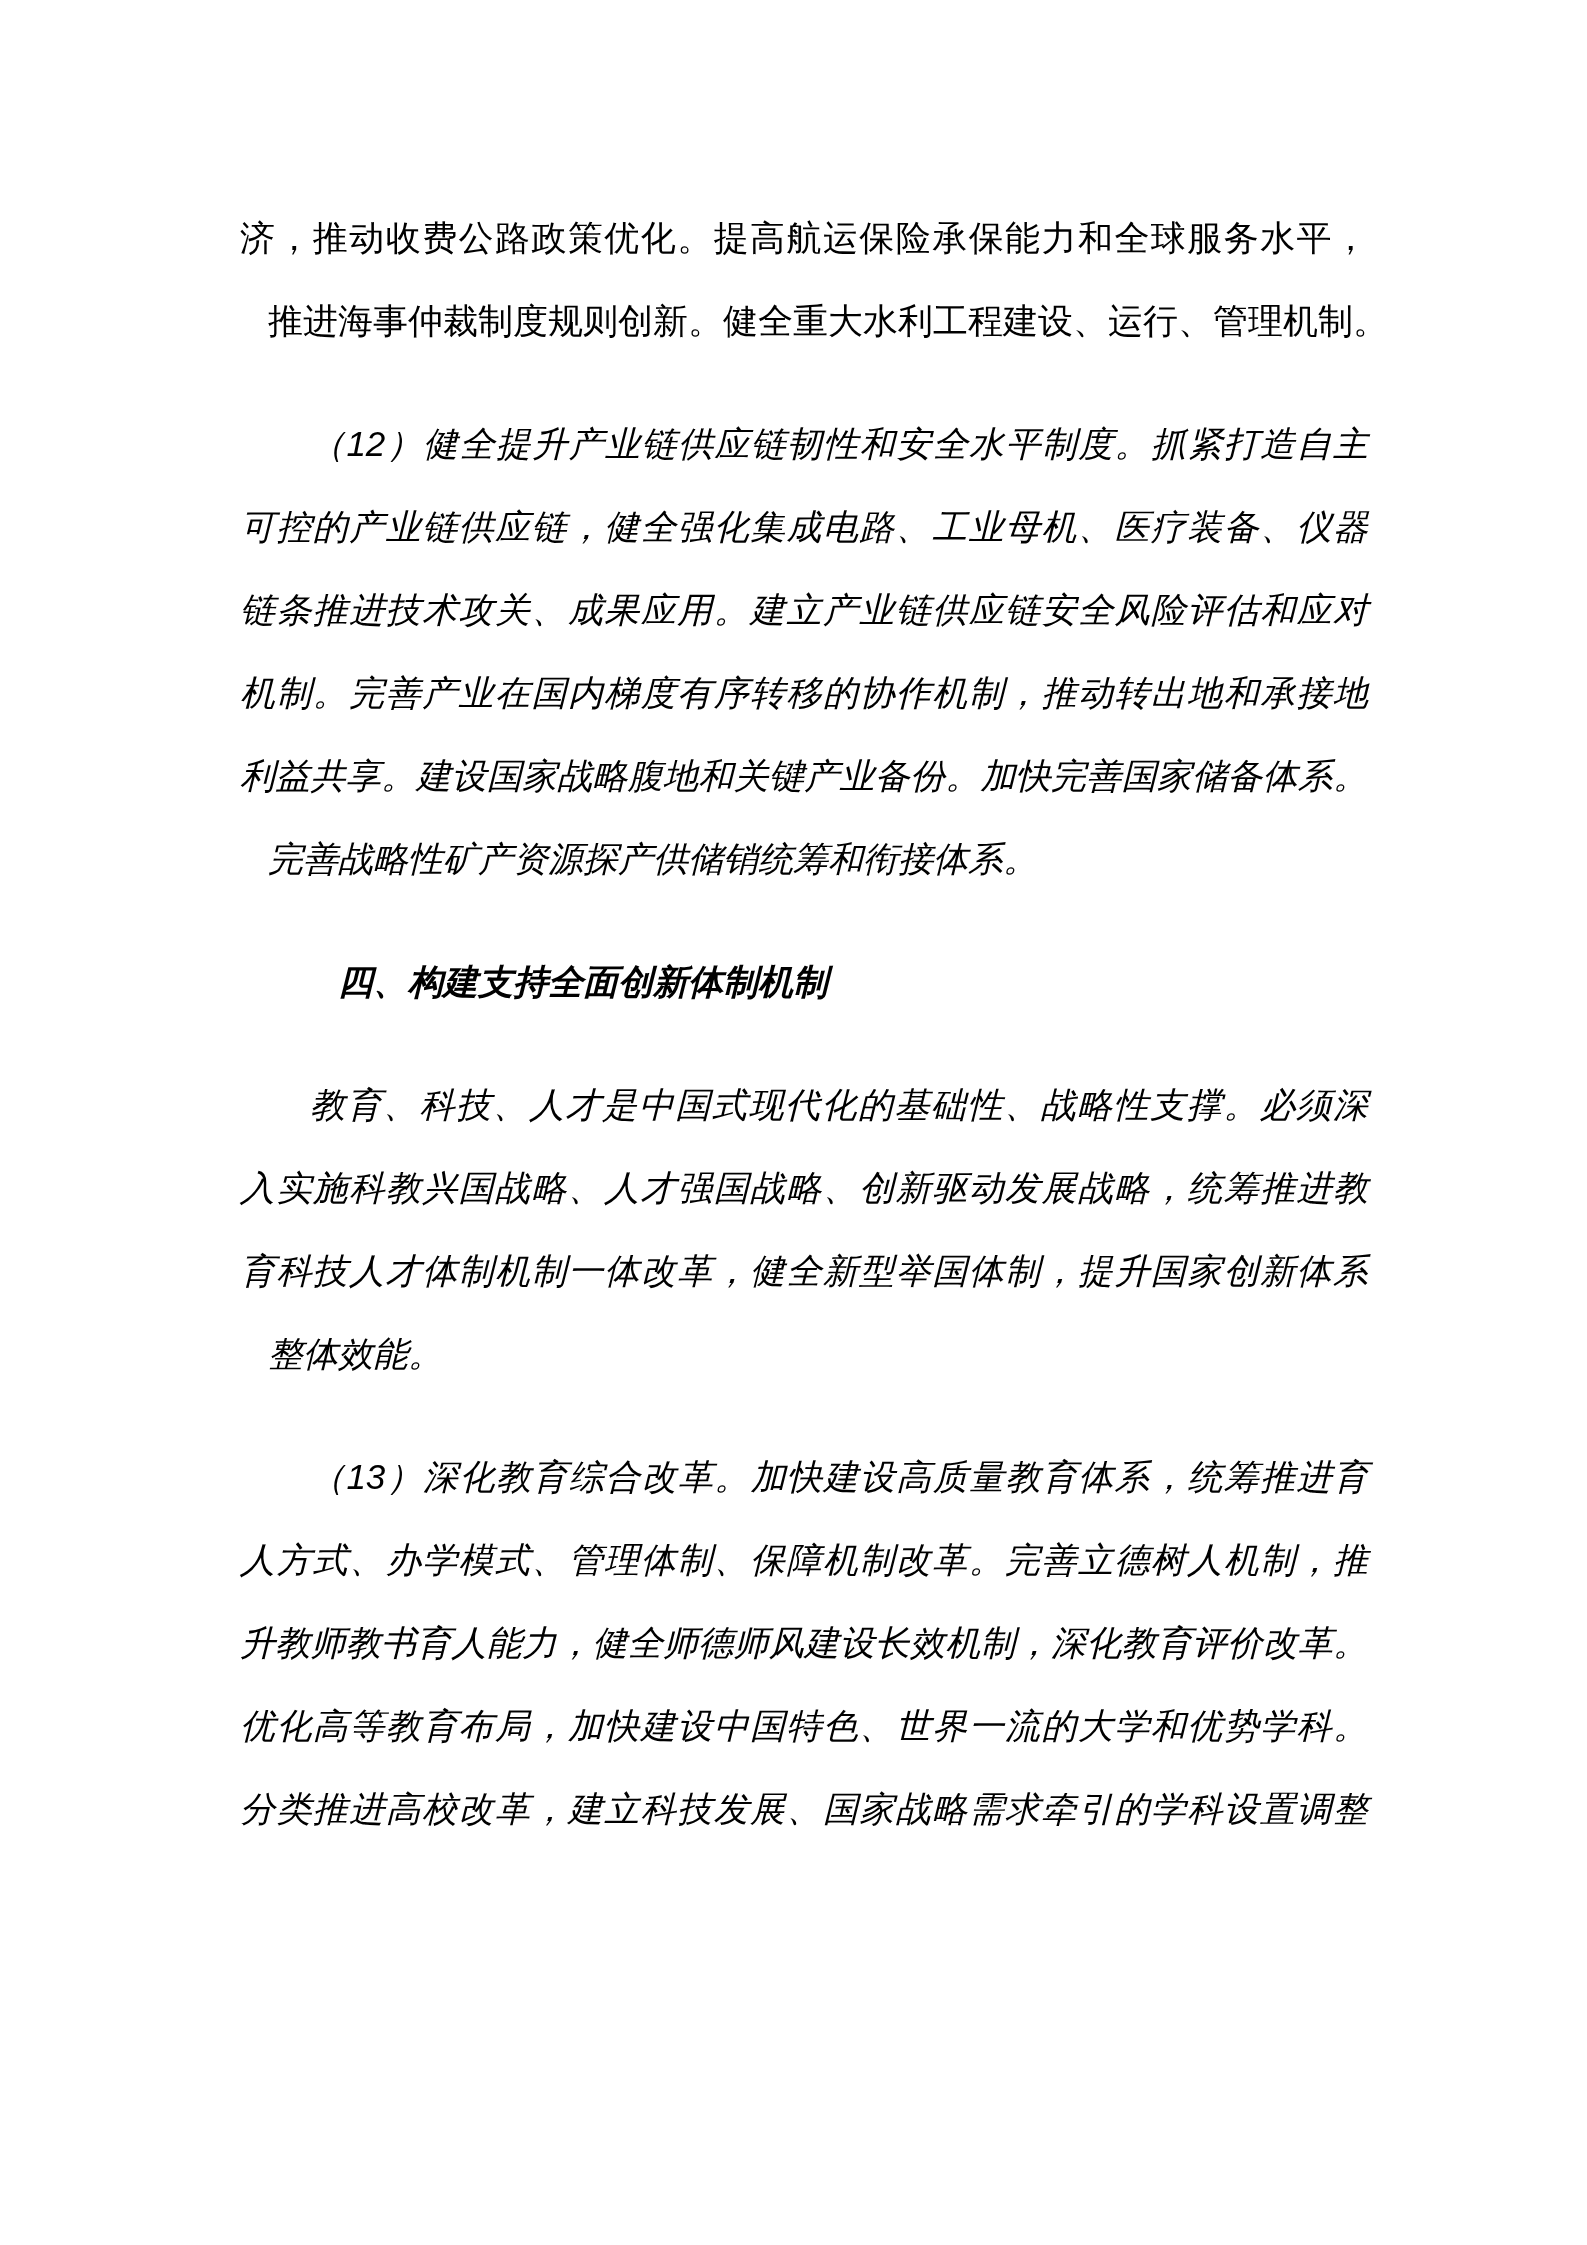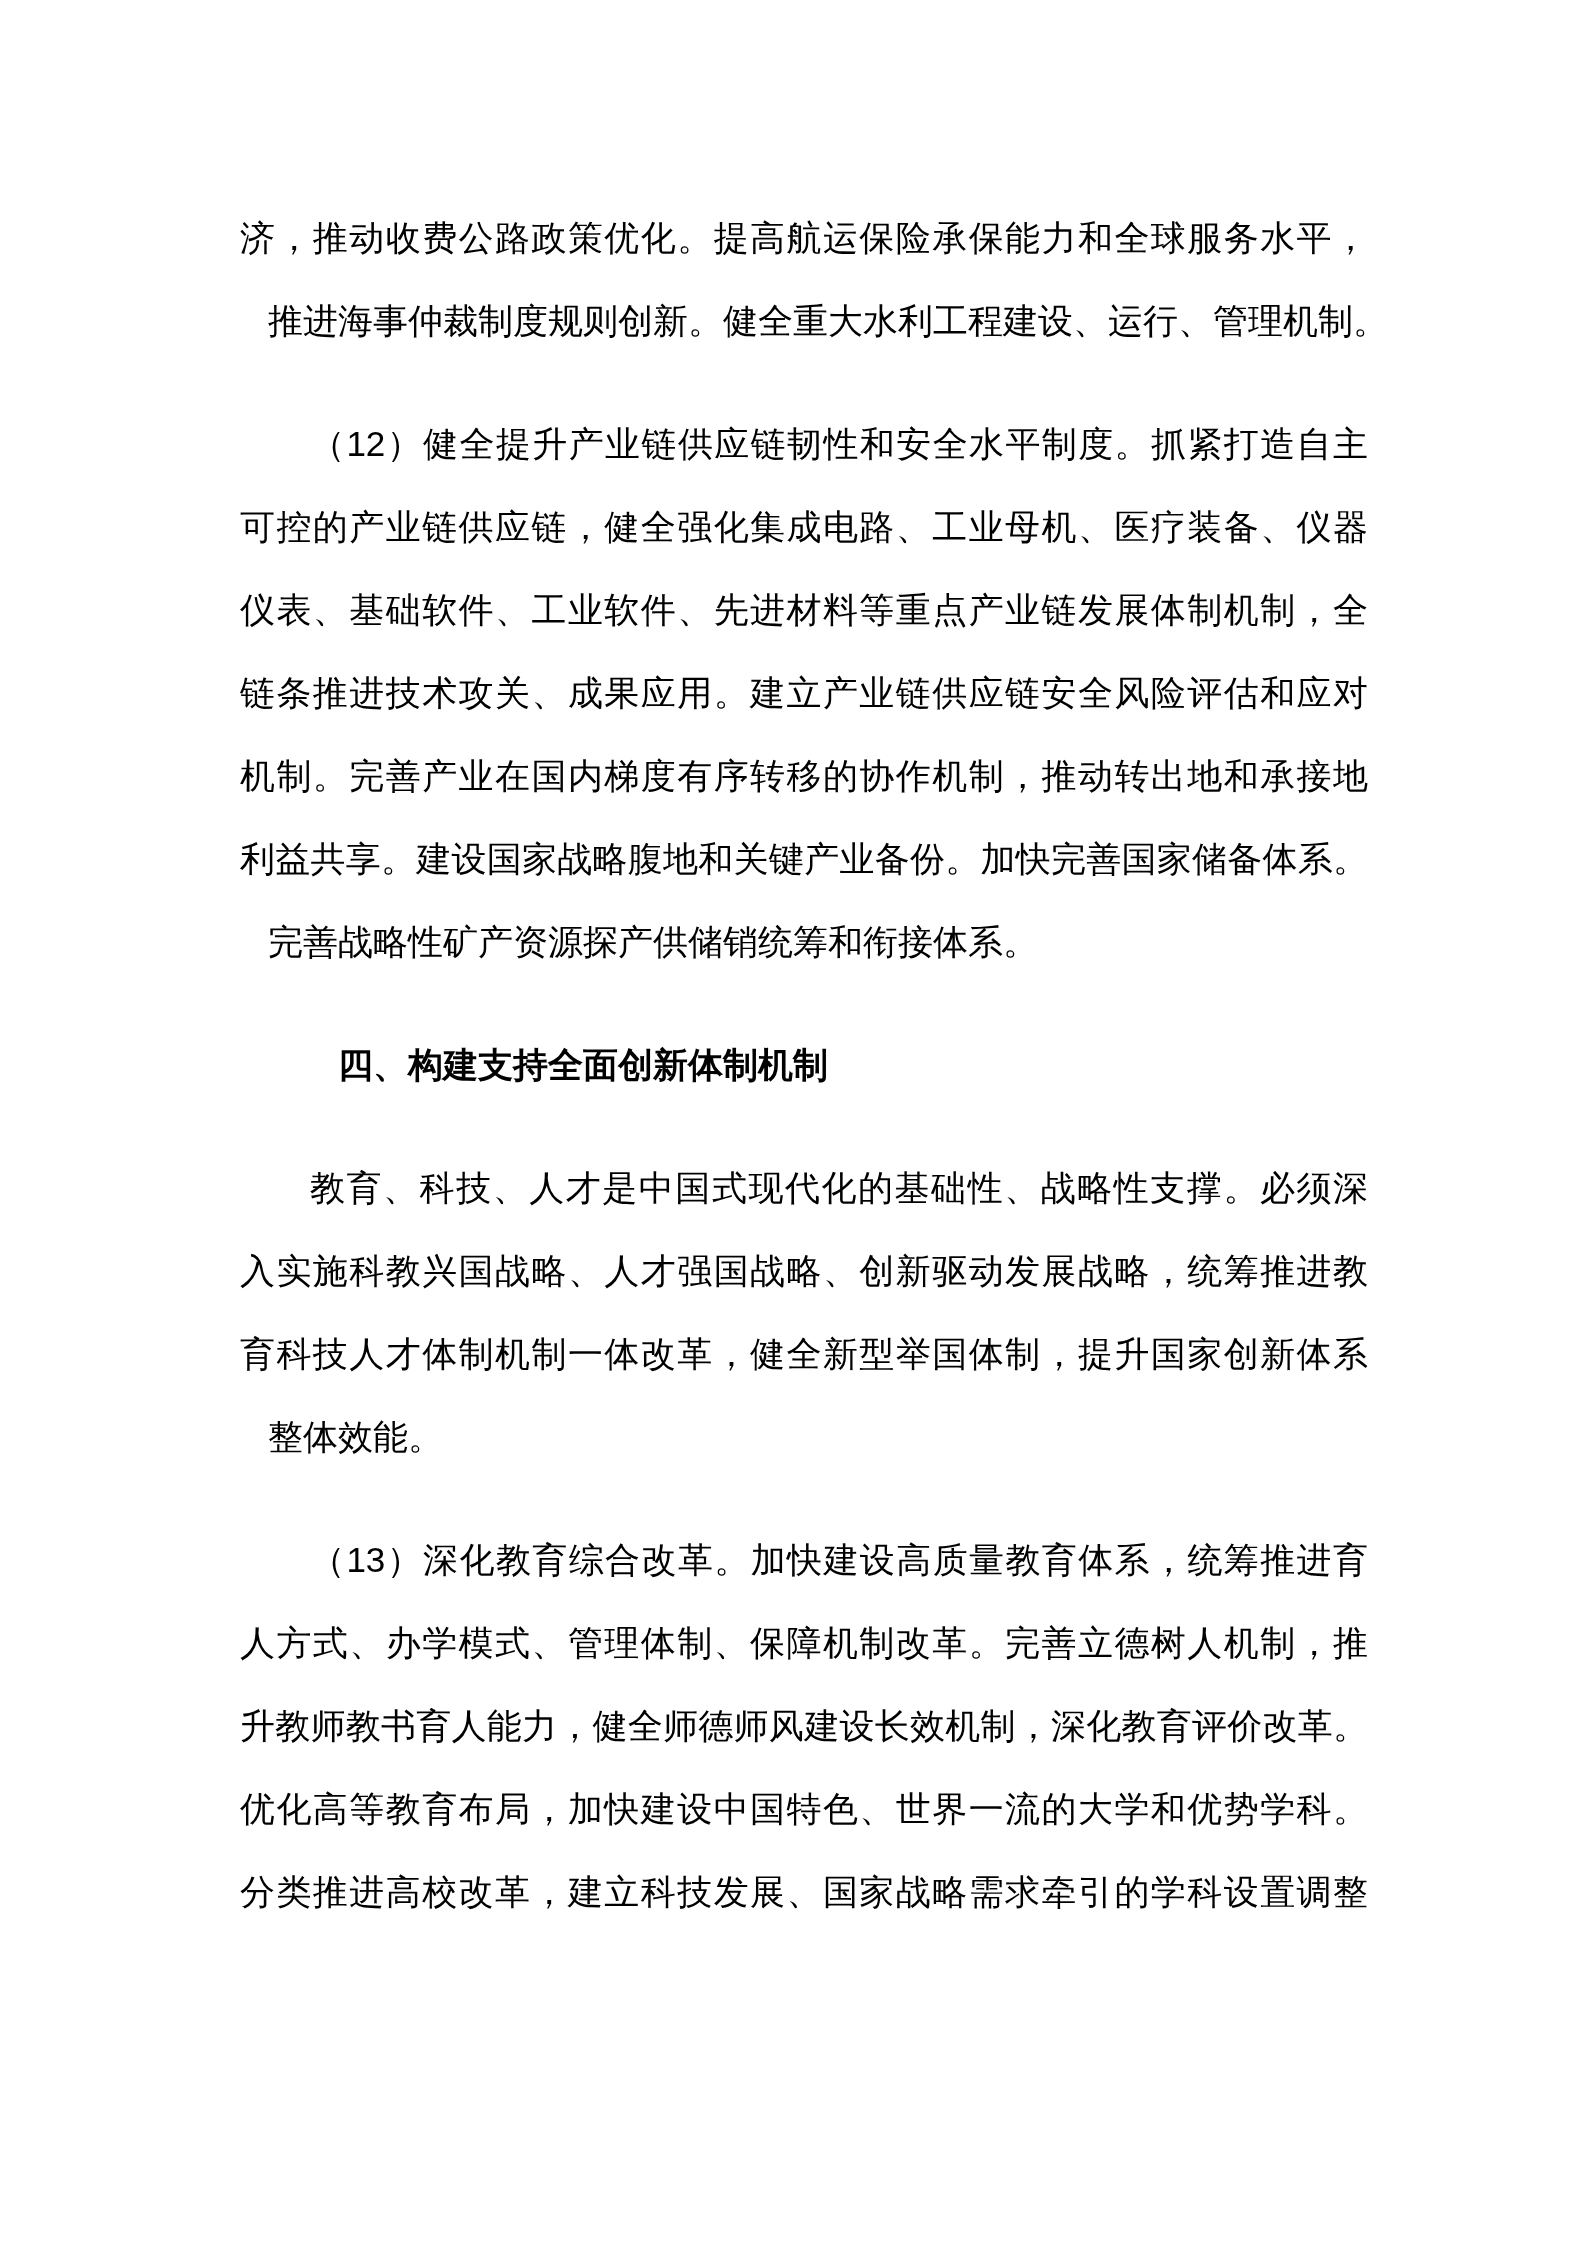--- a/index.html
+++ b/index.html
@@ -13,21 +13,21 @@
     font-family: "Liberation Sans", sans-serif;
     color: #000000;
   }
   .content {
     position: absolute;
     top: 196px;
     left: 240px;
     width: 1128px;
   }
   .para { margin: 0; }
-  .para + .para { margin-top: 40px; }
+  .para + .para { margin-top: 40px; font-style: italic; }
   .line {
     display: block;
     font-size: 35px;
     line-height: 83px;
     height: 83px;
     white-space: nowrap;
     color: #000000;
     text-align: left;
   }
   
@@ -63,21 +63,20 @@
   <div class="content">
 
     <div class="para">
       <span class="line fill">济，推动收费公路政策优化。提高航运保险承保能力和全球服务水平，</span>
       <span class="line end">推进海事仲裁制度规则创新。健全重大水利工程建设、运行、管理机制。</span>
     </div>
 
     <div class="para">
       <span class="line fill indent">（12）健全提升产业链供应链韧性和安全水平制度。抓紧打造自主</span>
       <span class="line fill">可控的产业链供应链，健全强化集成电路、工业母机、医疗装备、仪器</span>
-      <span class="line fill">仪表、基础软件、工业软件、先进材料等重点产业链发展体制机制，全</span>
       <span class="line fill">链条推进技术攻关、成果应用。建立产业链供应链安全风险评估和应对</span>
       <span class="line fill">机制。完善产业在国内梯度有序转移的协作机制，推动转出地和承接地</span>
       <span class="line fill">利益共享。建设国家战略腹地和关键产业备份。加快完善国家储备体系。</span>
       <span class="line end">完善战略性矿产资源探产供储销统筹和衔接体系。</span>
     </div>
 
     <div class="para heading">
       <span class="line end indent">四、构建支持全面创新体制机制</span>
     </div>
 

